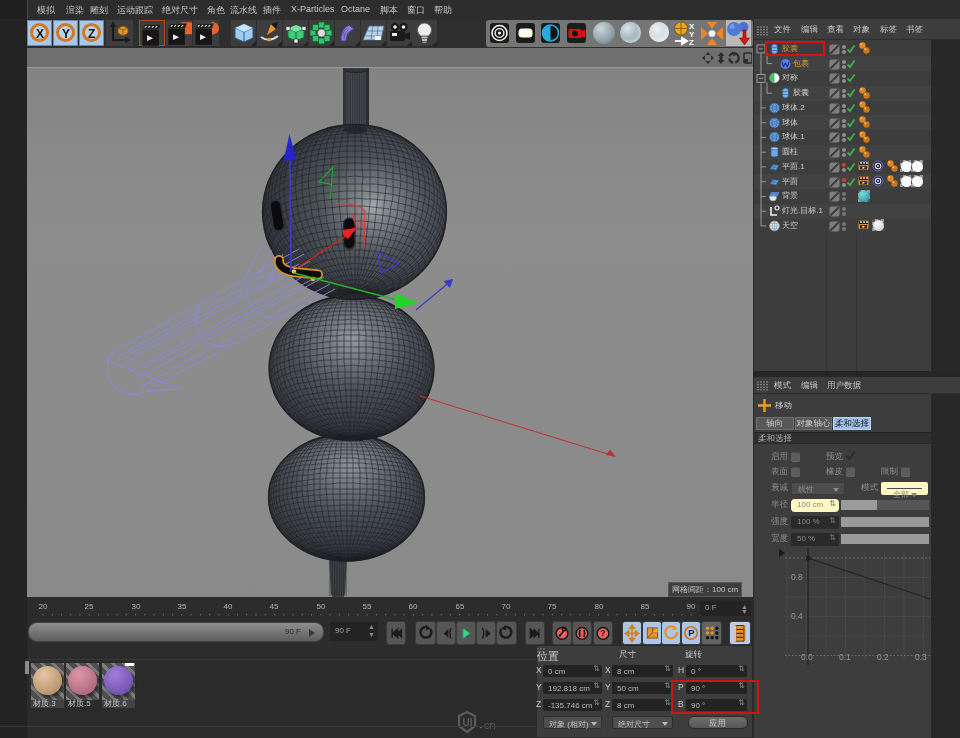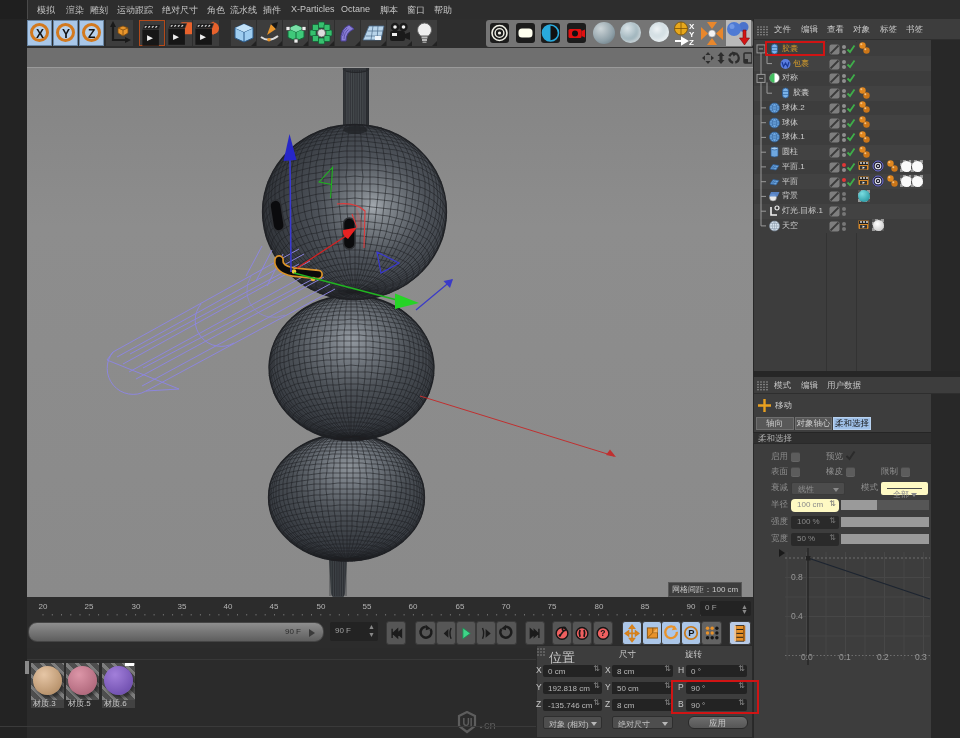--- a/index.html
+++ b/index.html
@@ -568,21 +568,21 @@
         <circle cx="4" cy="1" r="0.8"></circle>
         <circle cx="7" cy="1" r="0.8"></circle>
         <circle cx="1" cy="4" r="0.8"></circle>
         <circle cx="4" cy="4" r="0.8"></circle>
         <circle cx="7" cy="4" r="0.8"></circle>
         <circle cx="1" cy="7" r="0.8"></circle>
         <circle cx="4" cy="7" r="0.8"></circle>
         <circle cx="7" cy="7" r="0.8"></circle>
       </g>
     </svg>
-<div class="txt" style="left:549px;top:649px;font-size:13px;color:#c8c8c8">位置</div>
+<div class="txt" style="left:537px;top:649px;font-size:11px;color:#c8c8c8">位置</div>
 <div class="txt" style="left:619px;top:649px;font-size:8.5px;color:#c8c8c8">尺寸</div>
 <div class="txt" style="left:685px;top:649px;font-size:8.5px;color:#c8c8c8">旋转</div>
 <div class="txt" style="left:536px;top:665px;font-size:8.5px;color:#c8c8c8">X</div>
 <div class="abs" style="left:543px;top:665px;width:59px;height:12px;background:#232323;border-radius:2px">
       <div class="txt" style="left:5px;top:1.5px;font-size:8px;color:#b8b8b8">0 cm</div>
       <div class="txt" style="right:2px;top:-1px;font-size:8px;color:#888">⇅</div>
     </div>
 <div class="txt" style="left:605px;top:665px;font-size:8.5px;color:#c8c8c8">X</div>
 <div class="abs" style="left:612px;top:665px;width:61px;height:12px;background:#232323;border-radius:2px">
       <div class="txt" style="left:5px;top:1.5px;font-size:8px;color:#b8b8b8">8 cm</div>

